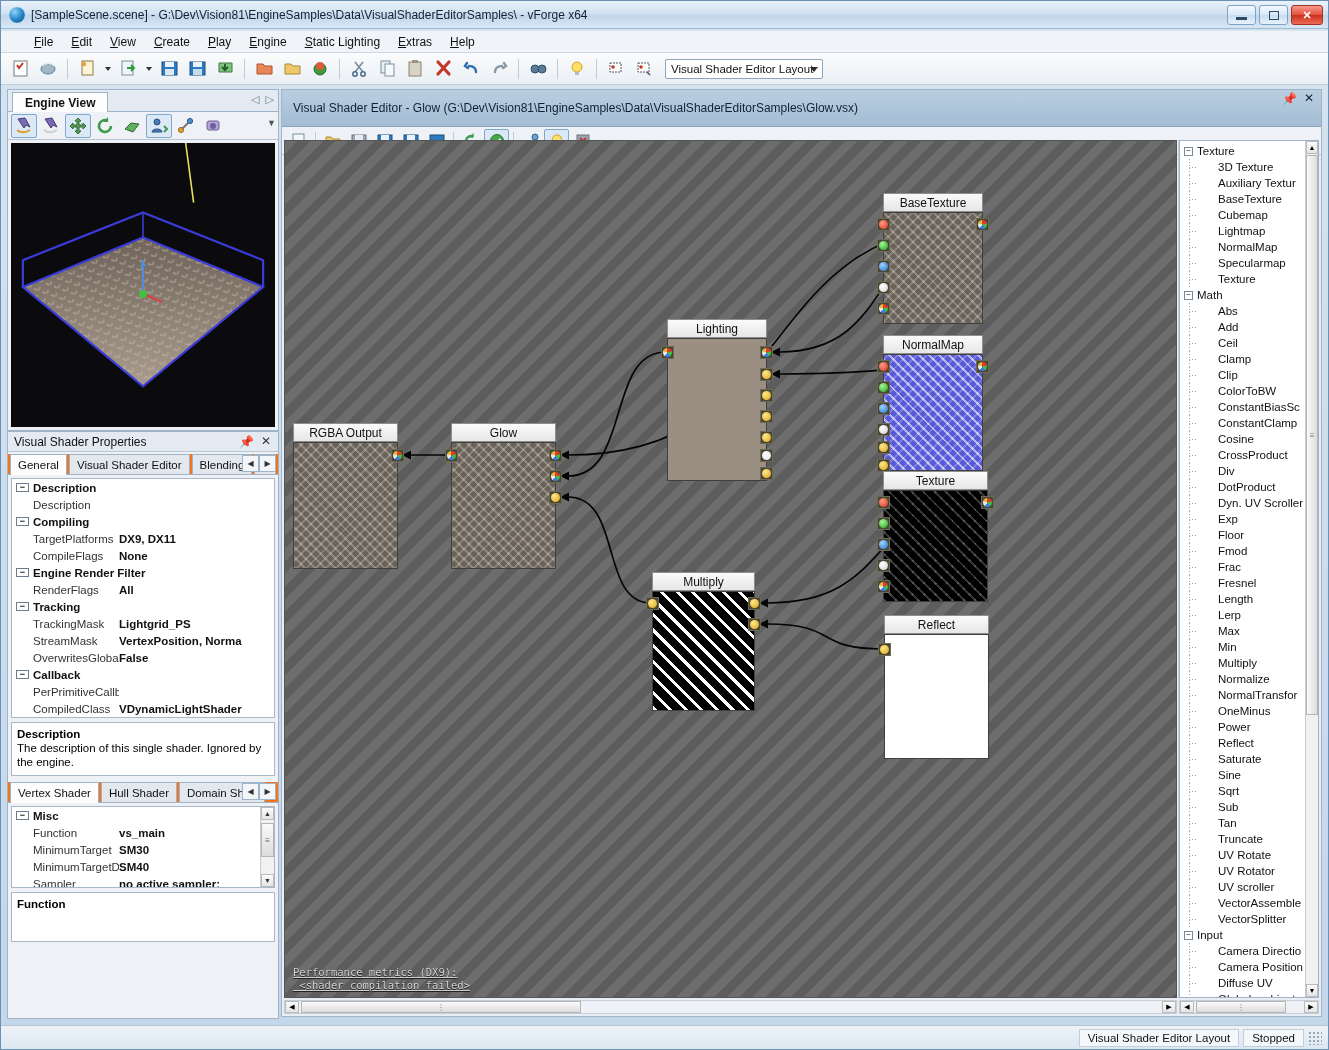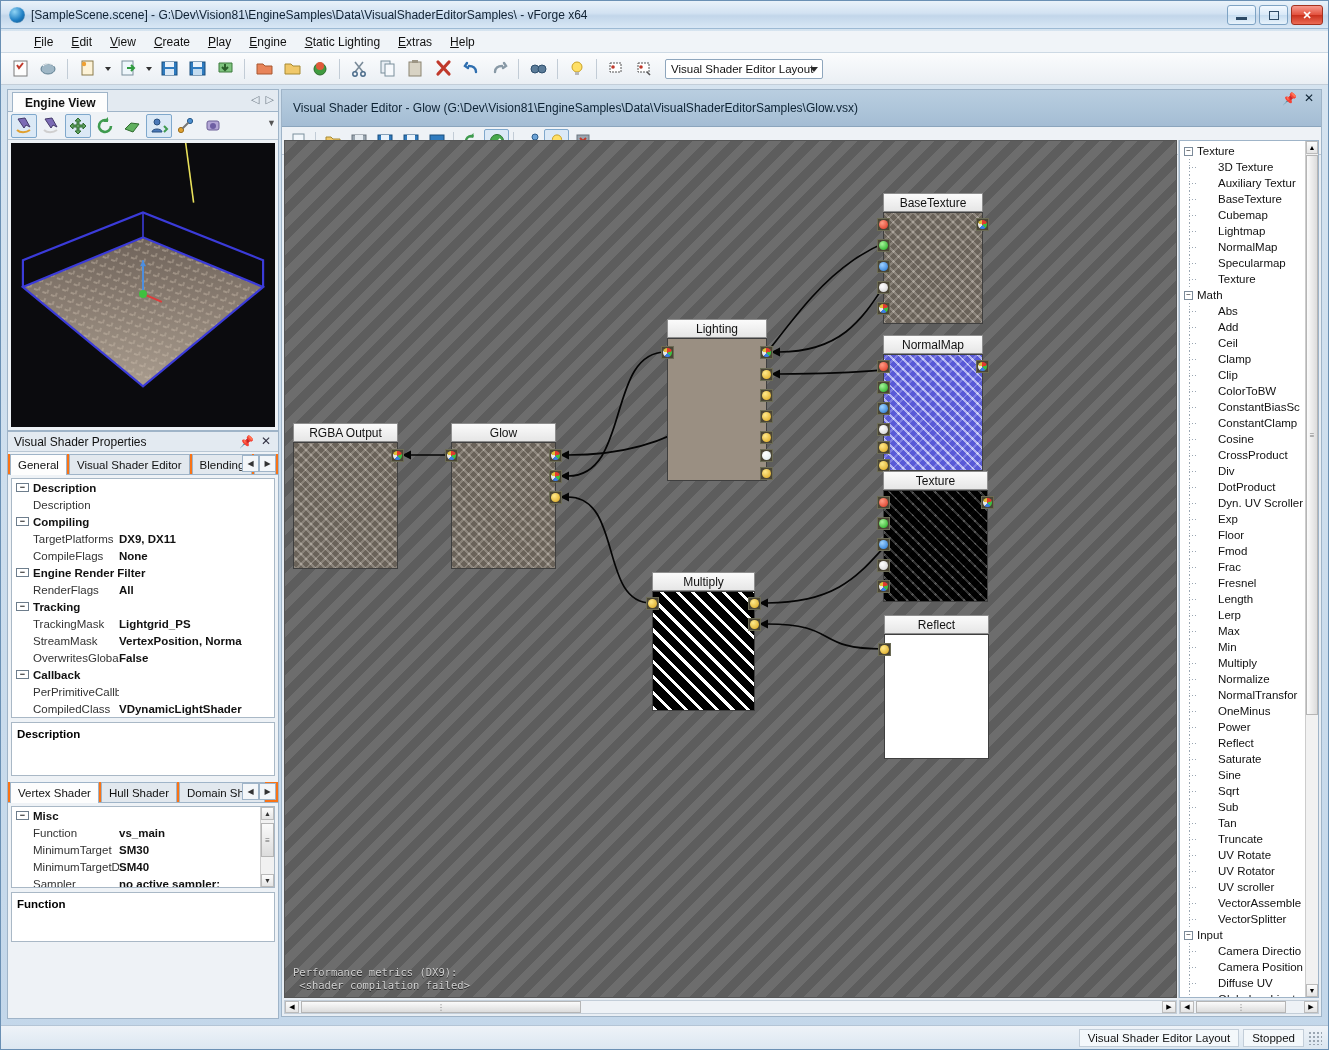--- a/index.html
+++ b/index.html
@@ -248,21 +248,21 @@
   .d-rgba { background: conic-gradient(#e23b2e 0deg 72deg, #3fbf3f 72deg 144deg, #3b7fe2 144deg 216deg, #e8e8e8 216deg 288deg, #e0c23a 288deg 360deg); }
   .d-r { background: radial-gradient(circle at 35% 32%, #ff9b84, #d9321f); }
   .d-g { background: radial-gradient(circle at 35% 32%, #a6f59a, #19a619); }
   .d-b { background: radial-gradient(circle at 35% 32%, #9ed2ff, #1f72cf); }
   .d-a { background: radial-gradient(circle at 35% 32%, #ffffff, #cfcfcf); }
   .d-f { background: radial-gradient(circle at 35% 32%, #ffe98a, #d9a41b); }
   .d-w { background: radial-gradient(circle at 35% 32%, #ffffff, #dbe7ea); }
   .perf {
     position:absolute; left:8px; bottom:5px;
     color:#cfcfcf; font-family:"DejaVu Sans Mono", monospace; font-size:10.5px; line-height:13px;
-    text-shadow:0 1px 0 #222; white-space:pre;
+    text-shadow:0 1px 0 #222; white-space:pre;text-decoration:underline;
   }
   
   .cv-vsb { position:absolute; right:130px; top:50px; bottom:18px; width:13px; background:#eef2f6; border:1px solid #c3ced9;}
   .cv-vsb .t { position:absolute; left:0; right:0; top:14px; height:330px; background:linear-gradient(90deg,#fbfbfb,#dcdcdc); border:1px solid #b5b5b5;}
   .cv-vsb .a1,.cv-vsb .a2 { position:absolute; left:0; right:0; height:13px; background:linear-gradient(180deg,#fcfcfc,#e4e4e4); border:1px solid #bbb; display:flex; align-items:center; justify-content:center; font-size:7px;}
   .cv-vsb .a1{top:0;} .cv-vsb .a2{bottom:0;}
   .cv-hsb { position:absolute; left:2px; right:144px; bottom:2px; height:14px; background:#eef2f6; border:1px solid #c3ced9;}
   .cv-hsb .t { position:absolute; top:0; bottom:0; left:16px; width:280px; background:linear-gradient(180deg,#fbfbfb,#dcdcdc); border:1px solid #b5b5b5; display:flex; align-items:center; justify-content:center; font-size:8px; color:#777;}
   .cv-hsb .a1,.cv-hsb .a2 { position:absolute; top:0; bottom:0; width:14px; background:linear-gradient(180deg,#fcfcfc,#e4e4e4); border:1px solid #bbb; display:flex;align-items:center;justify-content:center;font-size:7px;}
   .cv-hsb .a1{left:0;} .cv-hsb .a2{right:0;}
@@ -631,20 +631,21 @@
           <span class="k">PerPrimitiveCallbac</span>
           <span class="v"></span>
         </div>
         <div class="grow">
           <span class="k">CompiledClass</span>
           <span class="v">VDynamicLightShader</span>
         </div>
       </div>
     <div class="desc-box">
       <b>Description</b>
+      <span>The description of this single shader. Ignored by the engine.</span>
     </div>
     <div class="tabstrip" id="shadertabs" style="margin-top:6px;">
         <div class="tab active">Vertex Shader</div>
         <div class="tab">Hull Shader</div>
         <div class="tab">Domain Shad</div>
         <div class="spin">
           <div>◀</div>
           <div>▶</div>
         </div>
       </div>

